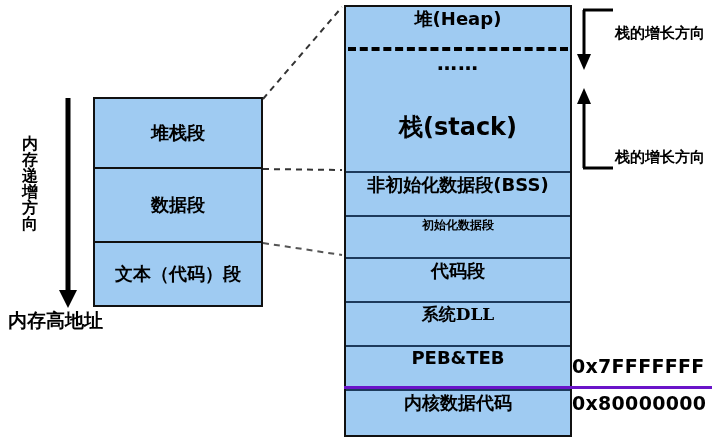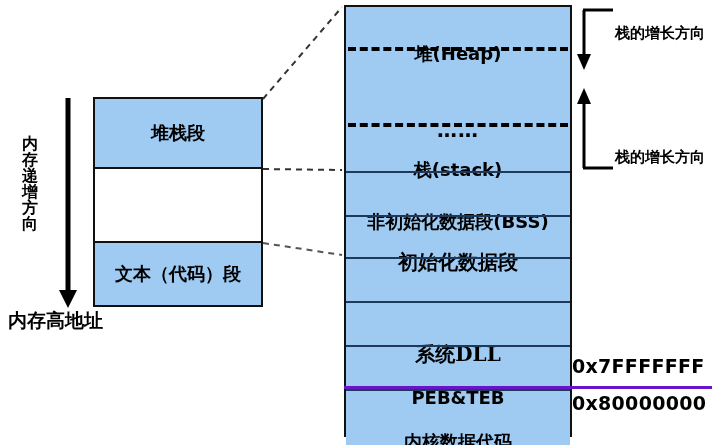--- a/index.html
+++ b/index.html
@@ -29,22 +29,22 @@
   }
   .seg-div{position:absolute;left:0;right:0;height:2px;background:#111;}
 
   
   .rightcol{position:absolute;border:2px solid #111;box-sizing:border-box;background:#9fcbf2;}
   .rseg{
     position:absolute;left:0;right:0;
     background:#9fcbf2;
     background-image:radial-gradient(rgba(40,90,160,.30) 0.6px, transparent 0.7px);
     background-size:4px 4px;
-    display:flex;align-items:flex-end;justify-content:center;
-    color:#000;white-space:nowrap;margin-top:19px;
+    display:flex;align-items:flex-start;justify-content:center;
+    color:#000;white-space:nowrap;
   }
   .rseg.cjk{font-family:"DejaVu Serif","Liberation Serif",serif;font-weight:700;}
   .rseg.bold-sans{font-family:"DejaVu Sans","Liberation Sans",sans-serif;font-weight:700;}
   .rdiv{position:absolute;left:0;right:0;height:2px;background:#1d3a5c;}
   .rdash{position:absolute;left:2px;right:2px;height:0;border-top:4px dashed #000;}
   .purple{position:absolute;height:3px;background:#6a14c9;}
 
   
   .lbl{position:absolute;color:#000;white-space:nowrap;}
   .lbl.cjk{font-family:"DejaVu Serif","Liberation Serif",serif;font-weight:700;}
@@ -78,57 +78,63 @@
     <span>方</span>
     <span>向</span>
   </div>
 
   <div class="leftcol" style="left:93px;top:97px;width:170px;height:210px;">
     <div class="seg" style="top:0px;height:68px;font-size:18px;">
       <span>堆栈段</span>
     </div>
     <div class="seg-div" style="top:68px;"></div>
 
+    <div class="seg" style="top:70px;height:72px;font-size:18px;">
+      <span>数据段</span>
+    </div>
     <div class="seg-div" style="top:142px;"></div>
 
     <div class="seg" style="top:144px;height:62px;font-size:18px;">
       <span>文本（代码）段</span>
     </div>
   </div>
 
   <div class="rightcol" style="left:344px;top:5px;width:228px;height:432px;">
 
     <div class="rseg bold-sans" style="top:0px;height:40px;font-size:18px;">
       <span>堆(Heap)</span>
     </div>
     <div class="rdash" style="top:40px;"></div>
 
     <div class="rseg bold-sans" style="top:44px;height:72px;font-size:20px;letter-spacing:1px;">
       <span>……</span>
     </div>
     <div class="rdash" style="top:116px;"></div>
 
-    <div class="rseg bold-sans" style="top:112px;height:44px;font-size:18px;">
+    <div class="rseg bold-sans" style="top:104px;height:44px;font-size:24px;">
       <span>栈(stack)</span>
     </div>
     <div class="rdiv" style="top:164px;"></div>
 
     <div class="rseg bold-sans" style="top:166px;height:42px;font-size:18px;">
       <span>非初始化数据段(BSS)</span>
     </div>
     <div class="rdiv" style="top:208px;"></div>
 
-    <div class="rseg cjk" style="top:210px;height:40px;font-size:20px;">
+    <div class="rseg cjk" style="top:210px;height:40px;font-size:12px;">
       <span>初始化数据段</span>
     </div>
     <div class="rdiv" style="top:250px;"></div>
 
+    <div class="rseg cjk" style="top:252px;height:42px;font-size:18px;">
+      <span>代码段</span>
+    </div>
     <div class="rdiv" style="top:294px;"></div>
 
-    <div class="rseg cjk" style="top:296px;height:46px;font-size:20px;">
+    <div class="rseg cjk" style="top:296px;height:46px;font-size:17px;">
       <span>系统DLL</span>
     </div>
     <div class="rdiv" style="top:338px;"></div>
 
     <div class="rseg bold-sans" style="top:340px;height:42px;font-size:18px;">
       <span>PEB&amp;TEB</span>
     </div>
     <div class="rdiv" style="top:382px;"></div>
 
     <div class="rseg cjk" style="top:384px;height:44px;font-size:18px;">

